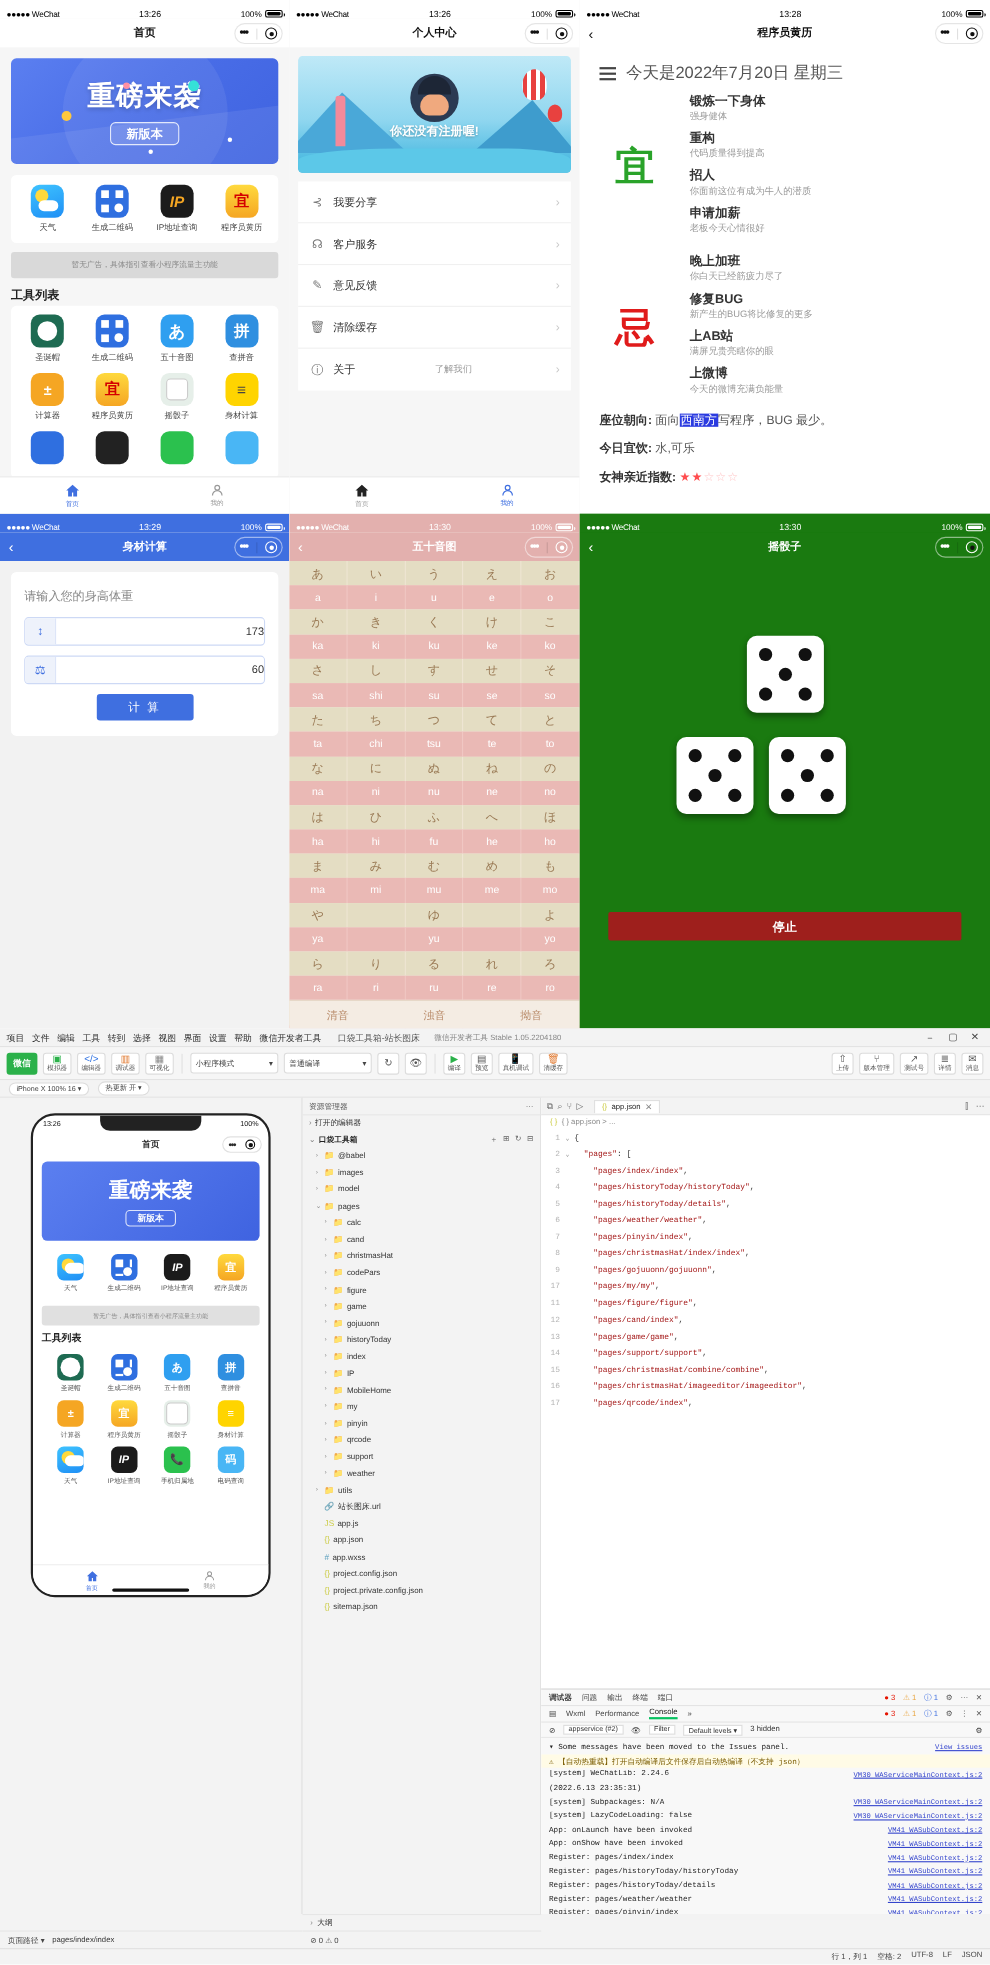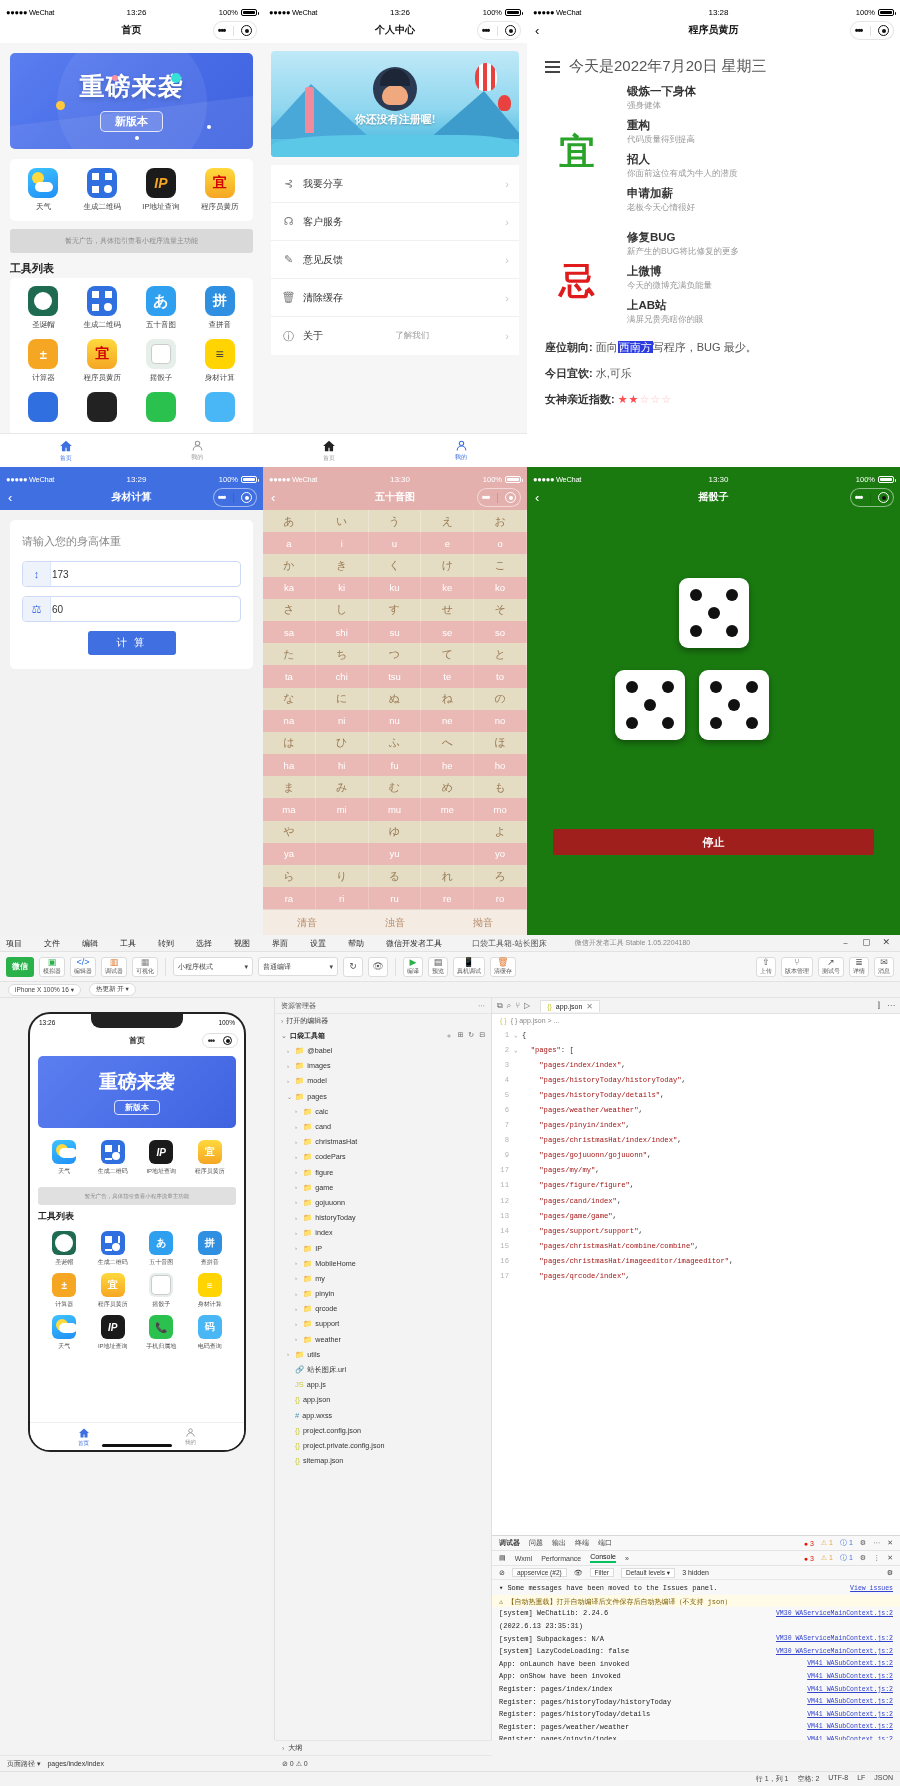--- a/index.html
+++ b/index.html
@@ -164,21 +164,21 @@
   .stars{color:#ff4d4f;letter-spacing:1px;}
   .stars .off{color:#ffc9ca;}
 
   
   #p4{left:0;top:467px;width:263px;height:468px;background:#f2f2f2;}
   .bmi-card{background:#fff;border-radius:5px;margin:10px;padding:14px 12px;}
   .bmi-title{font-size:11px;color:#888;margin-bottom:12px;}
   .inputrow{display:flex;align-items:center;border:1px solid #cdd9f5;border-radius:4px;height:26px;margin-bottom:9px;overflow:hidden;}
   .in-ico{width:28px;height:100%;background:#eef2fb;display:flex;align-items:center;justify-content:center;
      border-right:1px solid #dde5f8;color:#3f6fe0;font-size:11px;}
-  .in-val{flex:1;padding-left:1px;font-size:10px;color:#333;}
+  .in-val{flex:1;padding-left:13px;font-size:10px;color:#333;text-align:right;}
   .calcbtn{margin:8px auto 0;width:88px;height:24px;background:#3f6fe0;color:#fff;border-radius:3px;
      display:flex;align-items:center;justify-content:center;font-size:10.5px;letter-spacing:2px;}
   .res-card{background:#fff;border-radius:5px;margin:0 10px;padding:12px 12px 4px;}
   .res-title{font-size:11px;color:#888;padding-bottom:9px;border-bottom:1px solid #eee;}
   .thumb{padding:7px 0 9px;}
   .res-row{display:flex;font-size:9.5px;color:#888;padding:9px 0;border-top:1px solid #f0f0f0;}
   .res-row .k{width:62px;}
   .res-row .v{color:#777;}
 
   
@@ -203,21 +203,21 @@
   .pip{width:12px;height:12px;border-radius:50%;background:#111;align-self:center;justify-self:center;}
   #die1{left:152px;top:68px;}
   #die2{left:88px;top:160px;}
   #die3{left:172px;top:160px;}
   .stopbtn{position:absolute;left:26px;right:26px;bottom:80px;height:26px;background:#9e1f1c;color:#fff;
     display:flex;align-items:center;justify-content:center;font-size:11px;font-weight:700;border-radius:2px;}
 
   
   #ide{position:absolute;left:0;top:935px;width:900px;height:851px;background:#f3f3f3;
     font-size:8px;color:#2b2b2b;}
-  .ide-menubar{height:17px;background:#f3f3f3;display:flex;align-items:center;padding:0 6px;gap:22px;
+  .ide-menubar{height:17px;background:#f3f3f3;display:flex;align-items:center;padding:0 6px;gap:7px;
      font-size:8px;border-bottom:1px solid #e2e2e2;}
   .ide-menubar .mi{white-space:nowrap;}
   .ide-title{margin-left:8px;color:#555;}
   .ide-sub{margin-left:6px;color:#888;font-size:7px;}
   .win-btns{margin-left:auto;display:flex;gap:12px;padding-right:4px;color:#444;font-size:9px;}
 
   .ide-toolbar{height:30px;background:#f6f6f6;border-bottom:1px solid #e2e2e2;display:flex;align-items:center;gap:5px;padding:0 6px;}
   .logo-sq{width:28px;height:20px;background:#2bb14a;color:#fff;border-radius:3px;display:flex;
     align-items:center;justify-content:center;font-size:8px;font-weight:700;}
   .tb-btn{height:20px;min-width:20px;border:1px solid #dcdcdc;background:#fff;border-radius:3px;
@@ -569,30 +569,34 @@
           <p>老板今天心情很好</p>
         </div>
     </div>
   </div>
   <div class="hl-body" style="margin-top:6px;">
     <div class="hl-left">
         <span class="hl-big ji">忌</span>
       </div>
     <div class="hl-right">
       <div class="hl-item">
+          <h4>晚上加班</h4>
+          <p>你白天已经筋疲力尽了</p>
+        </div>
+      <div class="hl-item">
           <h4>修复BUG</h4>
           <p>新产生的BUG将比修复的更多</p>
+        </div>
+      <div class="hl-item">
+          <h4>上AB站</h4>
+          <p>满屏兄贵亮瞎你的眼</p>
         </div>
       <div class="hl-item">
           <h4>上微博</h4>
           <p>今天的微博充满负能量</p>
-        </div>
-      <div class="hl-item">
-          <h4>上AB站</h4>
-          <p>满屏兄贵亮瞎你的眼</p>
         </div>
     </div>
   </div>
   <div class="hl-foot">
     <div class="hl-line">
       <b>座位朝向:</b>
       <span>面向</span><span class="hl-hi">西南方</span><span>写程序，BUG 最少。</span>
     </div>
     <div class="hl-line">
       <b>今日宜饮:</b>

